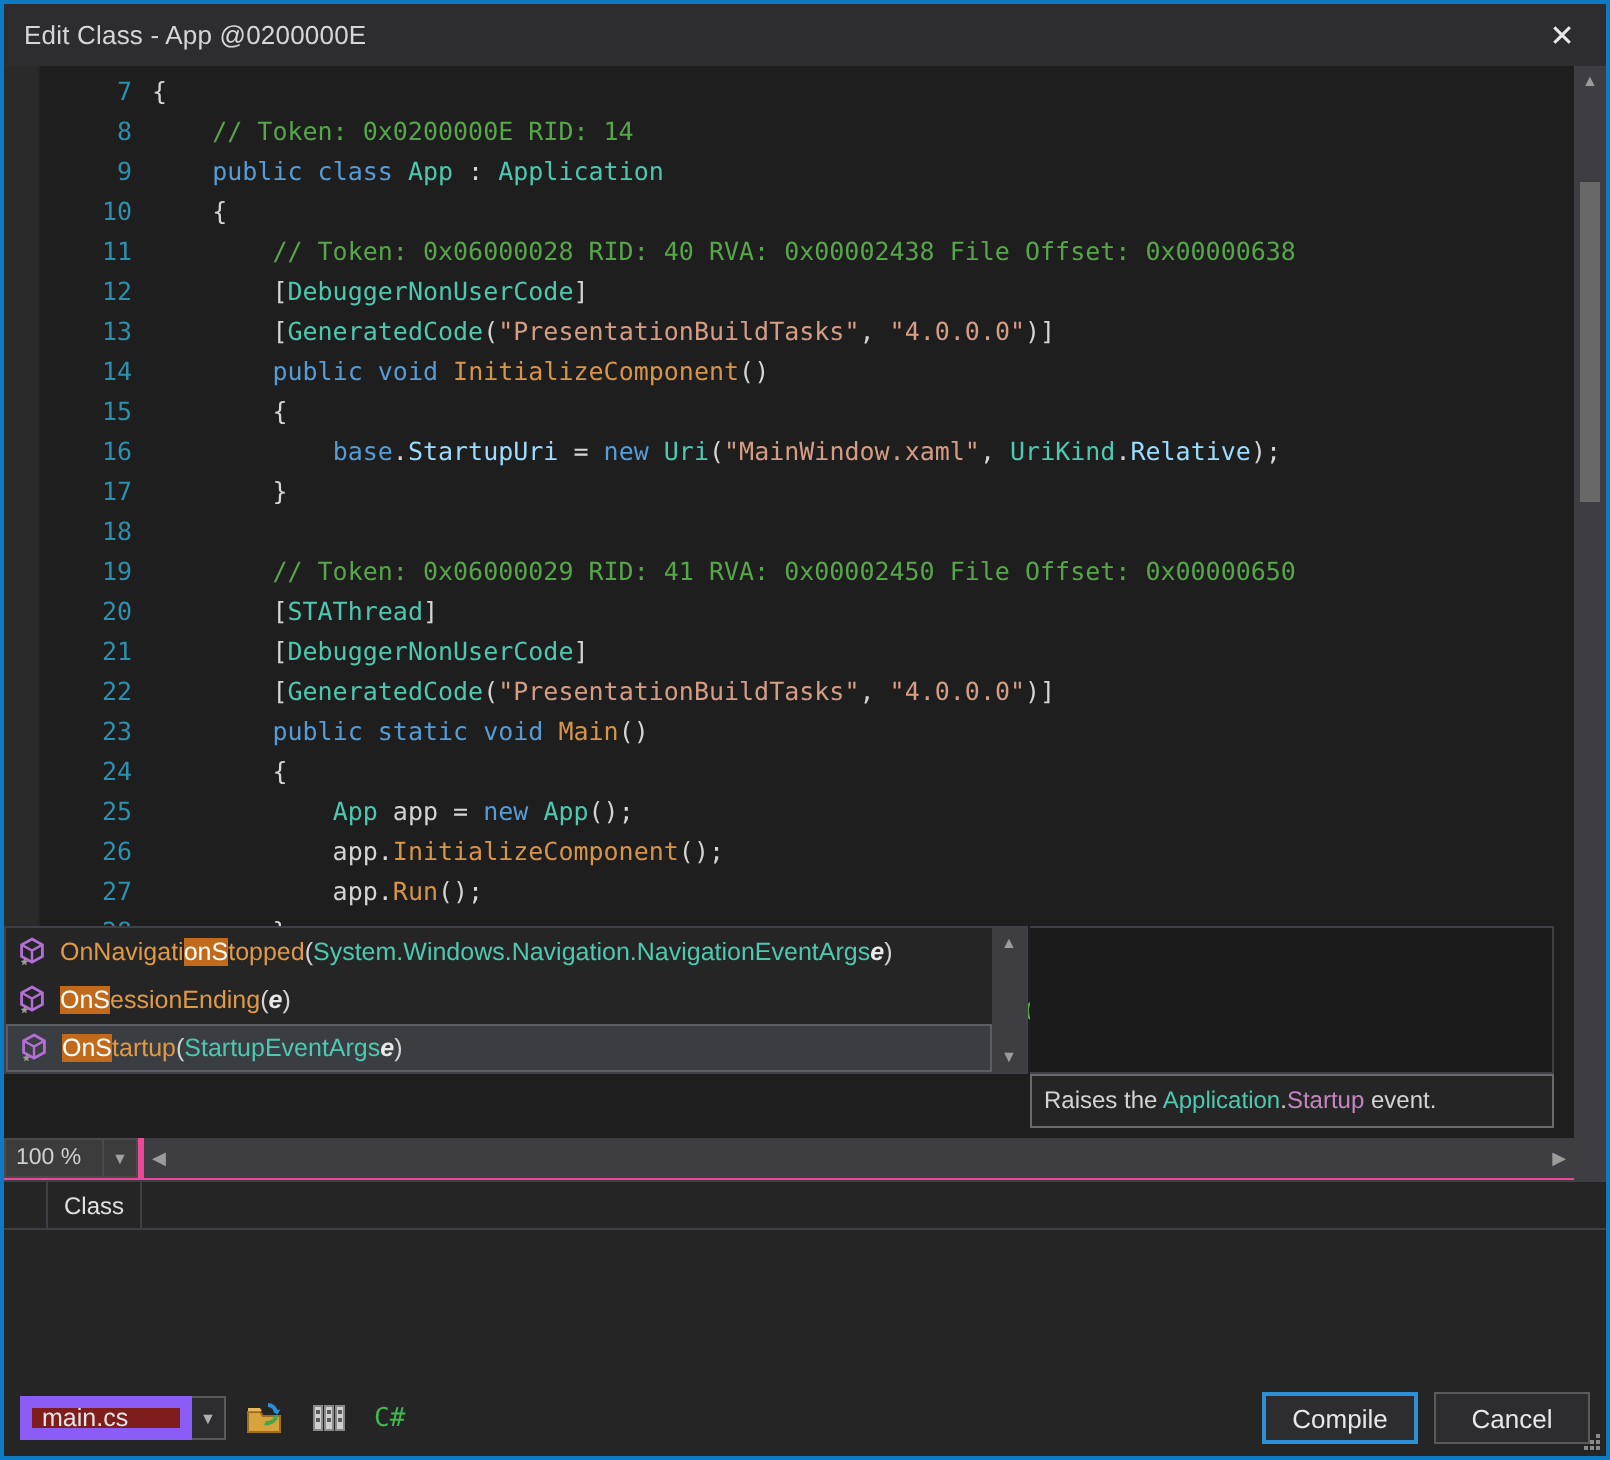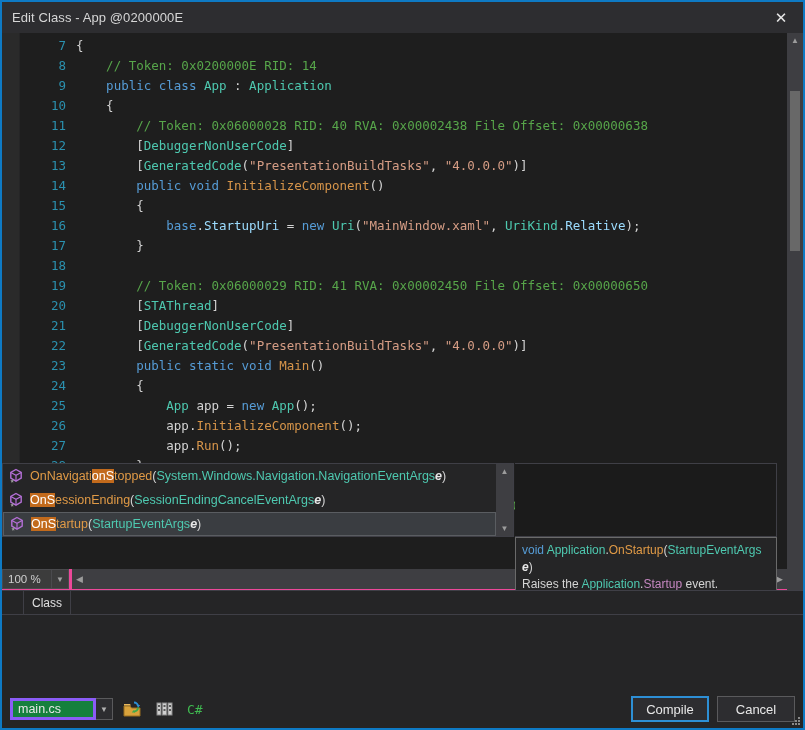--- a/index.html
+++ b/index.html
@@ -245,22 +245,22 @@
   
   .bottombar {
     height: 38px; min-height: 38px;
     background: #252526;
     display: flex; align-items: center;
     padding: 0 8px;
     position: relative;
   }
   .file-select {
     width: 86px; height: 22px;
-    background: #15803d;
-    border: 3px solid #8b5cf6;
+    background: #7f1d1d;
+    border: 6px solid #8b5cf6;
     display: flex; align-items: center;
     padding-left: 5px;
     font-size: 12.5px; color: #e6e6e6;
   }
   .file-drop {
     width: 17px; height: 22px;
     background: #2d2d30;
     border: 1px solid #5a5a5c; border-left: none;
     display: flex; align-items: center; justify-content: center;
     color: #b0b0b0; font-size: 8px; cursor: pointer;
@@ -350,21 +350,20 @@
                 <path d="M8 1.5 L13.2 4.4 L13.2 10.2 L8 13.1 L2.8 10.2 L2.8 4.4 Z" fill="none" stroke="#b46fd6" stroke-width="1.4"></path>
                 <path d="M2.8 4.4 L8 7.3 L13.2 4.4 M8 7.3 L8 13.1" fill="none" stroke="#b46fd6" stroke-width="1.2"></path>
                 <path d="M4.2 11.1 l.55 1.2 1.3.15 -.98.9 .27 1.3 -1.14-.66 -1.14.66 .27-1.3 -.98-.9 1.3-.15 Z" fill="#9a9a9a"></path>
               </svg>
             </span>
             <span class="hl">OnS</span>
             <span class="nm">essio</span>
             <span class="nm">n</span>
             <span class="nm">Ending</span>
             <span class="pz">(</span>
-            <span class="ty">SessionEndingCancelEventArgs</span>
             <span class="pz"> </span>
             <span class="pn">e</span>
             <span class="pz">)</span>
           </div>
           <div class="ii sel">
             <span class="icon-cube">
               <svg width="16" height="16" viewBox="0 0 16 16">
                 <path d="M8 1.5 L13.2 4.4 L13.2 10.2 L8 13.1 L2.8 10.2 L2.8 4.4 Z" fill="none" stroke="#b46fd6" stroke-width="1.4"></path>
                 <path d="M2.8 4.4 L8 7.3 L13.2 4.4 M8 7.3 L8 13.1" fill="none" stroke="#b46fd6" stroke-width="1.2"></path>
                 <path d="M4.2 11.1 l.55 1.2 1.3.15 -.98.9 .27 1.3 -1.14-.66 -1.14.66 .27-1.3 -.98-.9 1.3-.15 Z" fill="#9a9a9a"></path>
@@ -379,21 +378,20 @@
             <span class="pz">)</span>
           </div>
         </div>
       <div class="intelli-scroll">
         <div class="is-arrow">▲</div>
         <div class="is-arrow">▼</div>
       </div>
     </div>
 
     <div class="tooltip">
-      <div id="tt-sig"><span class="tt-void">void</span><span class="tt-p"> </span><span class="tt-ty">Application</span><span class="tt-p">.</span><span class="tt-m">OnStartup</span><span class="tt-p">(</span><span class="tt-ty">StartupEventArgs</span><span class="tt-p"> </span><span class="tt-b">e</span><span class="tt-p">)</span></div>
       <div id="tt-desc"><span class="tt-p">Raises the </span><span class="tt-ty">Application</span><span class="tt-p">.</span><span class="tt-ev">Startup</span><span class="tt-p"> event.</span></div>
     </div>
   </div>
 
   <div class="errlist">
     <div class="errlist-head">
       <div class="eh-gutter"></div>
       <div class="eh-col">Class</div>
     </div>
   </div>

